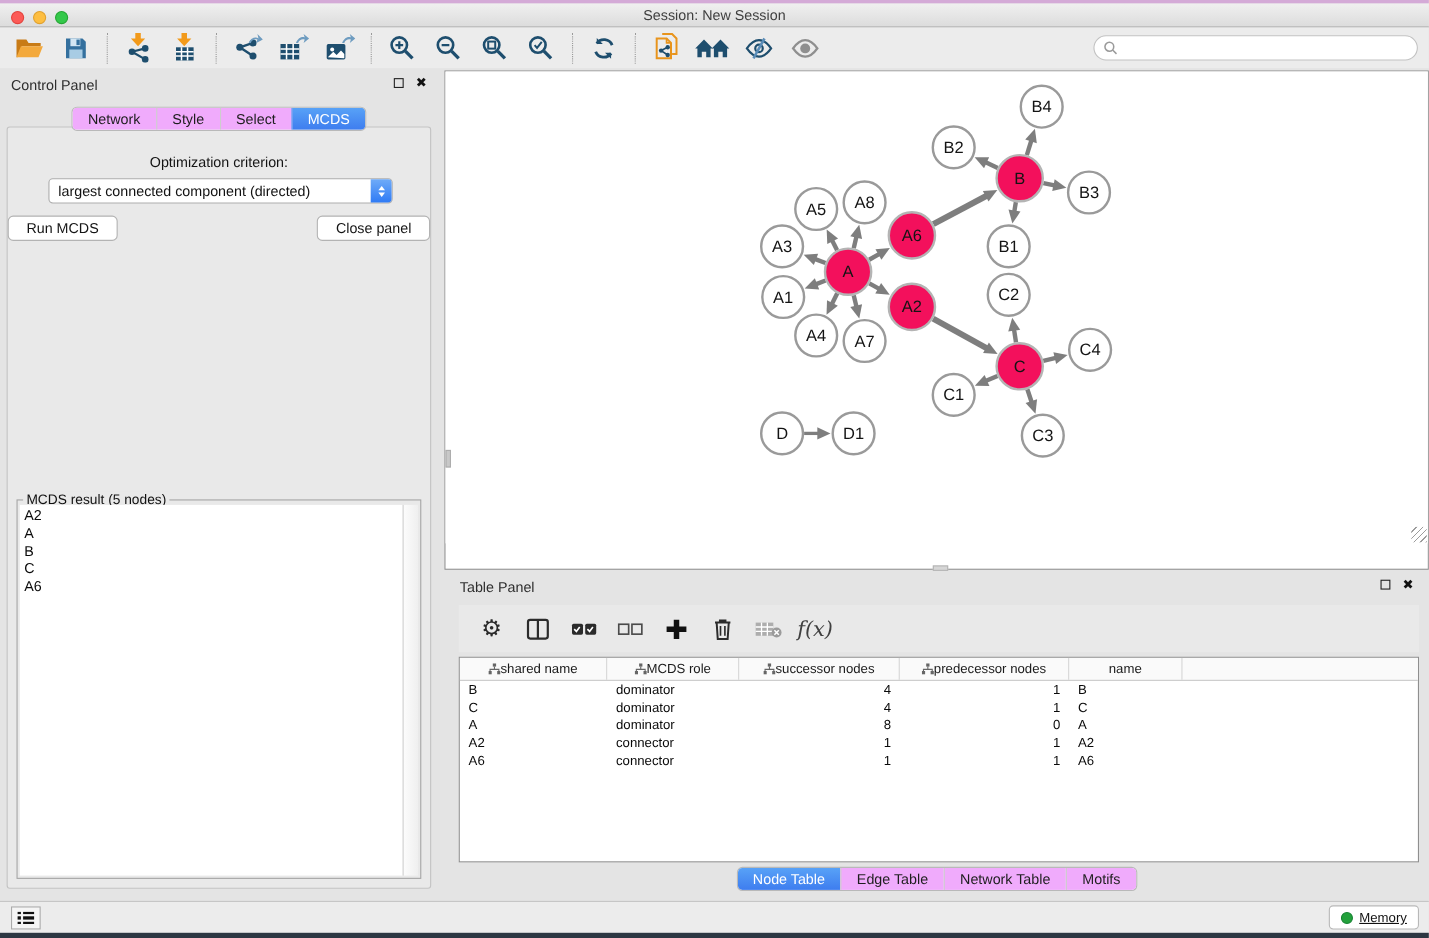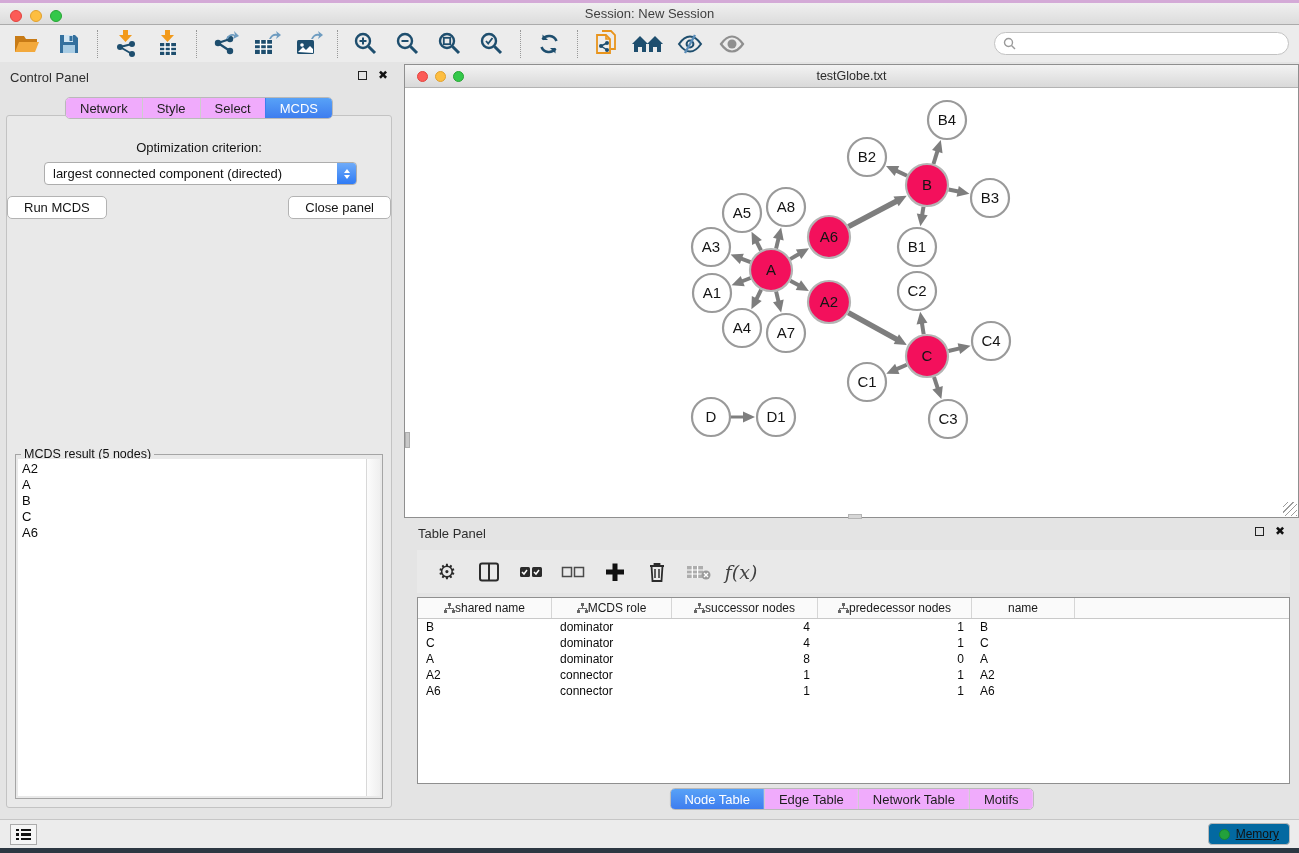--- a/index.html
+++ b/index.html
@@ -101,21 +101,21 @@
     border:1px solid #B9B9B9; border-radius:5px; background:#FFF; overflow:hidden; height:22px; }
 
   
   .statusbar { position:absolute; left:0; top:819px; width:1299px; height:29px; background:#ECECEC; border-top:1px solid #C6C6C6; }
   .sb-list-btn { position:absolute; left:10px; top:4px; width:27px; height:21px; background:#F5F5F5;
     border:1px solid #ABABAB; display:flex; align-items:center; justify-content:center; }
   .list-glyph { display:flex; flex-direction:column; gap:2px; }
   .list-glyph .row { display:flex; gap:2px; align-items:center; }
   .list-glyph .dot { width:2.5px; height:2.5px; background:#111; }
   .list-glyph .bar { width:10px; height:2.5px; background:#111; }
-  .memory-btn { position:absolute; right:9px; top:3px; height:22px; background:#0369a1; border:1px solid #B8B8B8;
+  .memory-btn { position:absolute; right:9px; top:3px; height:22px; background:#ffffff; border:1px solid #B8B8B8;
     border-radius:4px; display:flex; align-items:center; gap:6px; padding:0 10px; font-size:12px; color:#111;text-decoration:underline; }
   .mem-dot { width:11px; height:11px; border-radius:50%; background:#23A13C; border:1px solid #178433; }
   .desktop-strip { position:absolute; left:0; top:848px; width:1299px; height:5px; background:#2C3742; }
 
   svg text { font-family:"Liberation Sans","DejaVu Sans",sans-serif; }
 </style>
 </head>
 <body>
 
 <div class="titlebar">
@@ -295,28 +295,20 @@
           <div class="list-item">B</div>
           <div class="list-item">C</div>
           <div class="list-item">A6</div>
         </div>
       <div class="result-scroll"></div>
     </div>
   </div>
 </div>
 
 <div class="net-window">
-  <div class="net-titlebar">
-    <div class="tl-group">
-      <span class="tl red"></span>
-      <span class="tl yellow"></span>
-      <span class="tl green"></span>
-    </div>
-    <span class="net-title">testGlobe.txt</span>
-  </div>
   <div class="net-canvas">
     <svg id="graph-svg" width="893" height="429">
         <line x1="356.02394063814785" y1="162.3918833232561" x2="351.05717455533716" y2="152.62961895359368" stroke="#7E7E7E" stroke-width="4"></line>
         <polygon points="346.5226021181316,143.71683864598282 356.86611821196425,151.9181601746528 347.06205987359226,156.9061898555789" fill="#7E7E7E"></polygon>
         <line x1="371.0956516007329" y1="160.59826327692193" x2="373.8197636535128" y2="149.1569926552464" stroke="#7E7E7E" stroke-width="4"></line>
         <polygon points="376.1359689265732,139.4289305083927 378.70695677967024,152.37651798480033 368.0060884181312,149.82869218443392" fill="#7E7E7E"></polygon>
         <line x1="345.4575854193549" y1="174.12540774408606" x2="334.9461296363636" y2="170.09601636060603" stroke="#7E7E7E" stroke-width="4"></line>
         <polygon points="325.60866846334307,166.5166562442815 338.78226993494616,165.67628473870965 334.8449738069892,175.9474920290322" fill="#7E7E7E"></polygon>
         <line x1="345.5024239618096" y1="189.99058048946404" x2="335.8829480538137" y2="193.74054567393705" stroke="#7E7E7E" stroke-width="4"></line>
         <polygon points="326.56586803645445,197.37262771460252 335.74871893491957,187.88973525625636 339.7440091796516,198.13852327535153" fill="#7E7E7E"></polygon>

